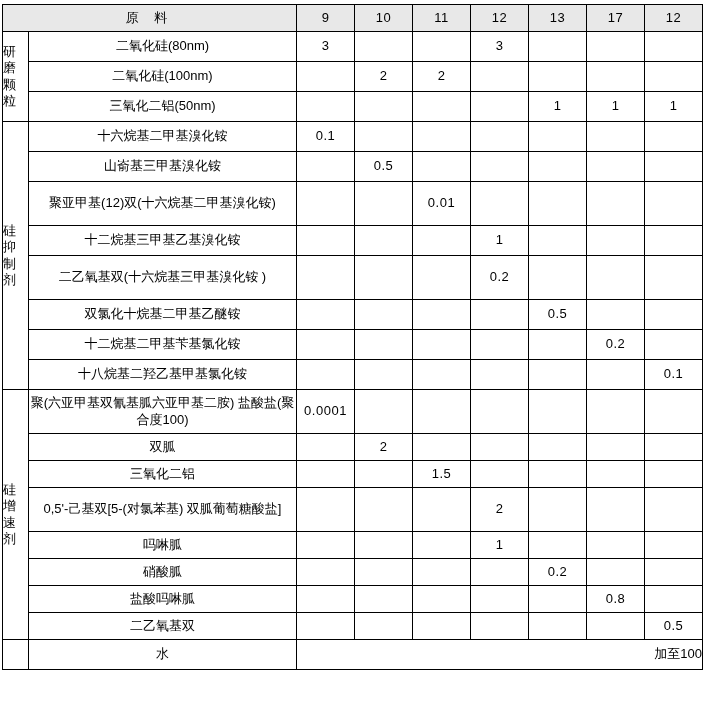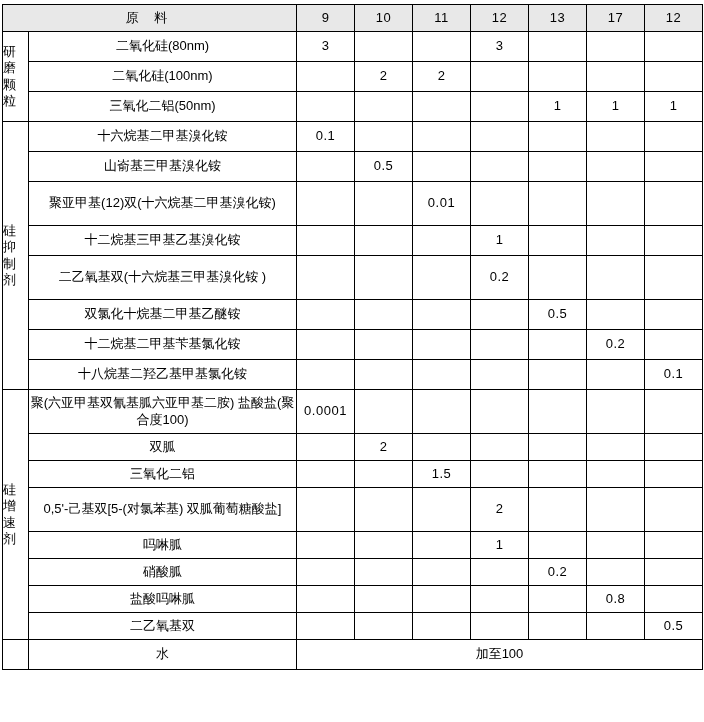--- a/index.html
+++ b/index.html
@@ -59,21 +59,21 @@
     padding: 3px 6px 3px 10px;
     font-size: 13px;
     line-height: 1.3;
   }
   .num {
     text-align: center;
     font-size: 13px;
     letter-spacing: 0.5px;
   }
   .water-val {
-    text-align: center;
+    text-align: right;
     padding-left: 8px;
     font-size: 13px;
   }
   .tall-2 { height: 44px; }
   .row-h { height: 30px; }
   .row-h-sm { height: 27px; }
   col.c-label { width: 26px; }
   col.c-name { width: 268px; }
   col.c-num { width: 58px; }
 </style>

